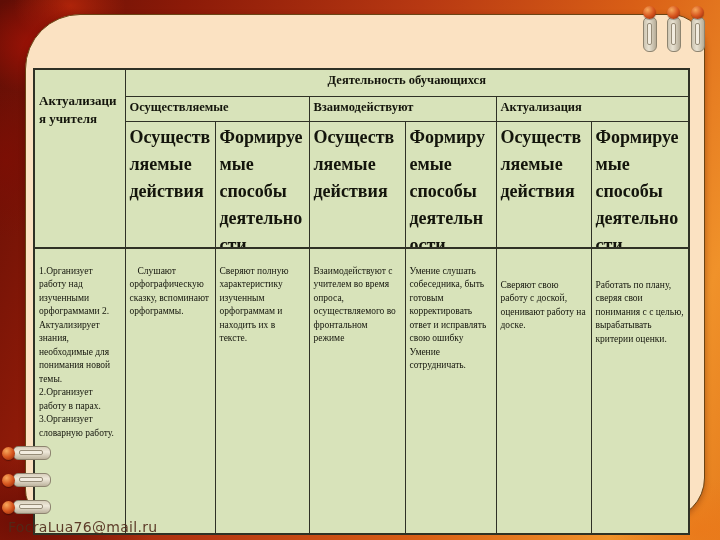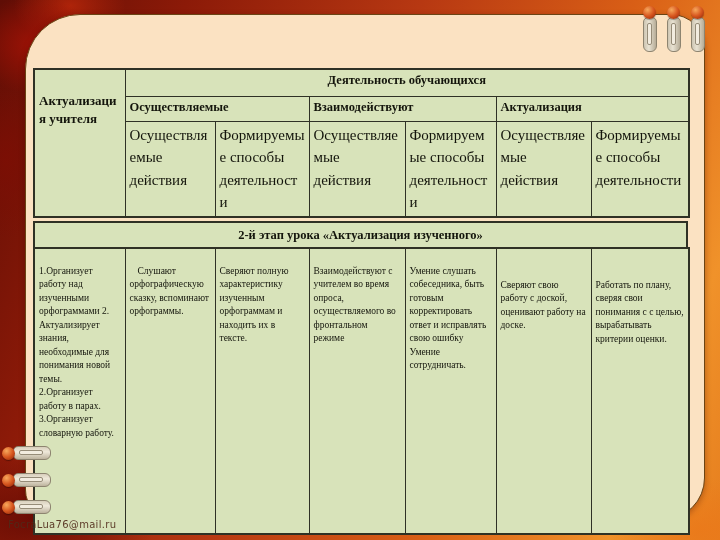--- a/index.html
+++ b/index.html
@@ -31,21 +31,21 @@
   }
   col.c0{width:91px} col.c1{width:90px} col.c2{width:94px} col.c3{width:96px}
   col.c4{width:91px} col.c5{width:95px} col.c6{width:98px}
   .tbl-head{top:68px}
   .tbl-stage{top:221px}
   .tbl-body{top:247px}
   .r1{height:27px}.r2{height:25px}.r3{height:96px}
   .hdr{font-weight:bold;font-size:12.5px;line-height:1.3;}
   .teacher-hdr{font-weight:bold;font-size:13px;line-height:1.35;padding-top:22px !important;}
   .center{text-align:center;margin-left:17px;}
-  .subhdr{font-weight:normal;font-size:15px;line-height:1.5;}
+  .subhdr{font-weight:bold;font-size:18px;line-height:1.5;}
   .stage-cell{
     height:21px;text-align:center;vertical-align:middle !important;
     font-weight:bold;font-size:12.5px;
   }
   .tbl-body td{
     height:238px;font-size:9.5px;line-height:1.42;white-space:pre-line;
     padding:16px 4px;
   }
   .indent{text-indent:8px;margin-left:36px;}
   .pad-top{padding-top:30px !important;}
@@ -71,21 +71,21 @@
   .clip-h{
     width:36px;height:12px;margin-left:-2px;position:relative;
     background:linear-gradient(180deg,#d8cfbc,#efe9da 40%,#bdb39e);
     border:1px solid #8d8470;border-radius:5px 6px 6px 5px;
   }
   .clip-h::after{
     content:"";position:absolute;top:3px;left:5px;height:3px;width:22px;
     background:#f2ecdf;border:1px solid #968c78;border-radius:2px;
   }
   .watermark{
-    position:absolute;left:8px;top:519px;font-size:10px;letter-spacing:0.3px;
+    position:absolute;left:8px;top:519px;font-size:14px;letter-spacing:0.3px;
     color:rgba(80,42,25,0.9);font-family:"DejaVu Sans",sans-serif;
   }
 </style>
 </head>
 <body>
 
 <div class="slide">
   <div class="page"></div>
 
   <table class="tbl tbl-head">
@@ -112,27 +112,20 @@
       <td class="subhdr">Осуществляемые действия</td>
       <td class="subhdr">Формируемые способы деятельности</td>
       <td class="subhdr">Осуществляемые действия</td>
       <td class="subhdr">Формируемые способы деятельности</td>
       <td class="subhdr">Осуществляемые действия</td>
       <td class="subhdr">Формируемые способы деятельности</td>
     </tr>
   </tbody>
     </table>
 
-  <table class="tbl tbl-stage">
-    <tbody>
-        <tr>
-      <td class="stage-cell">2-й этап урока «Актуализация изученного»</td>
-    </tr>
-  </tbody>
-    </table>
 
   <table class="tbl tbl-body">
     <colgroup>
       <col class="c0">
         <col class="c1">
         <col class="c2">
         <col class="c3">
       <col class="c4">
         <col class="c5">
         <col class="c6">

